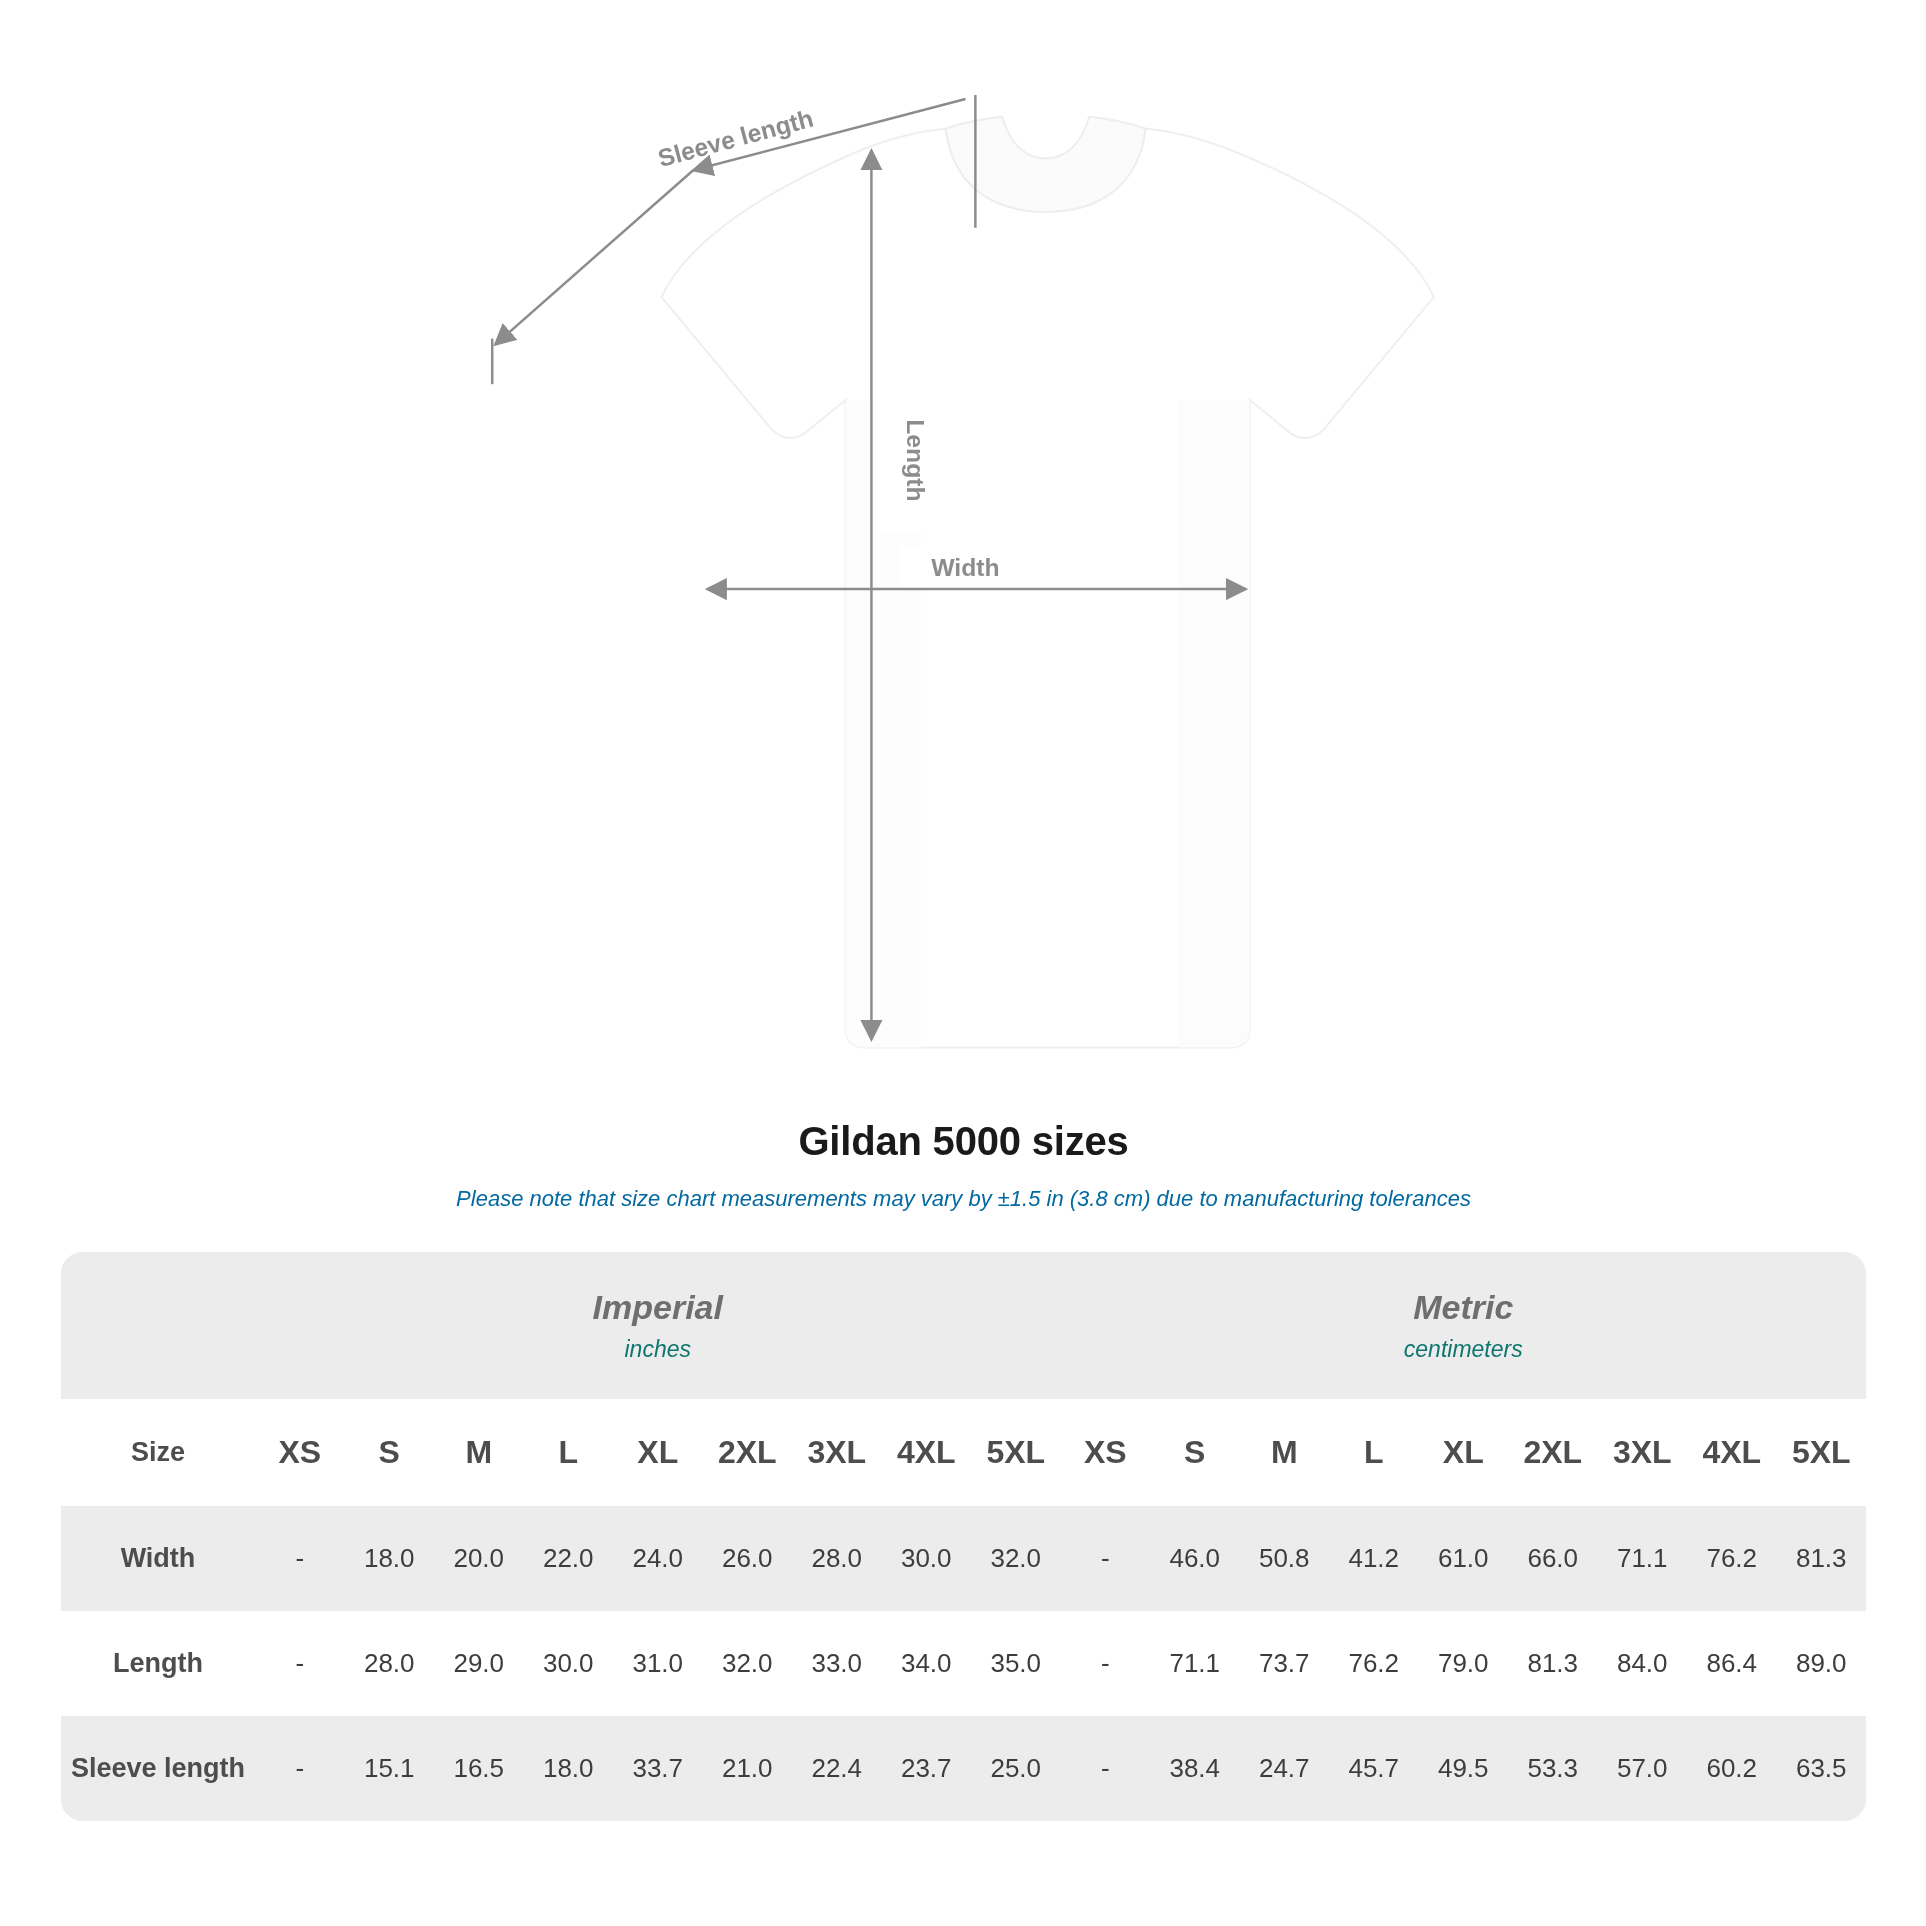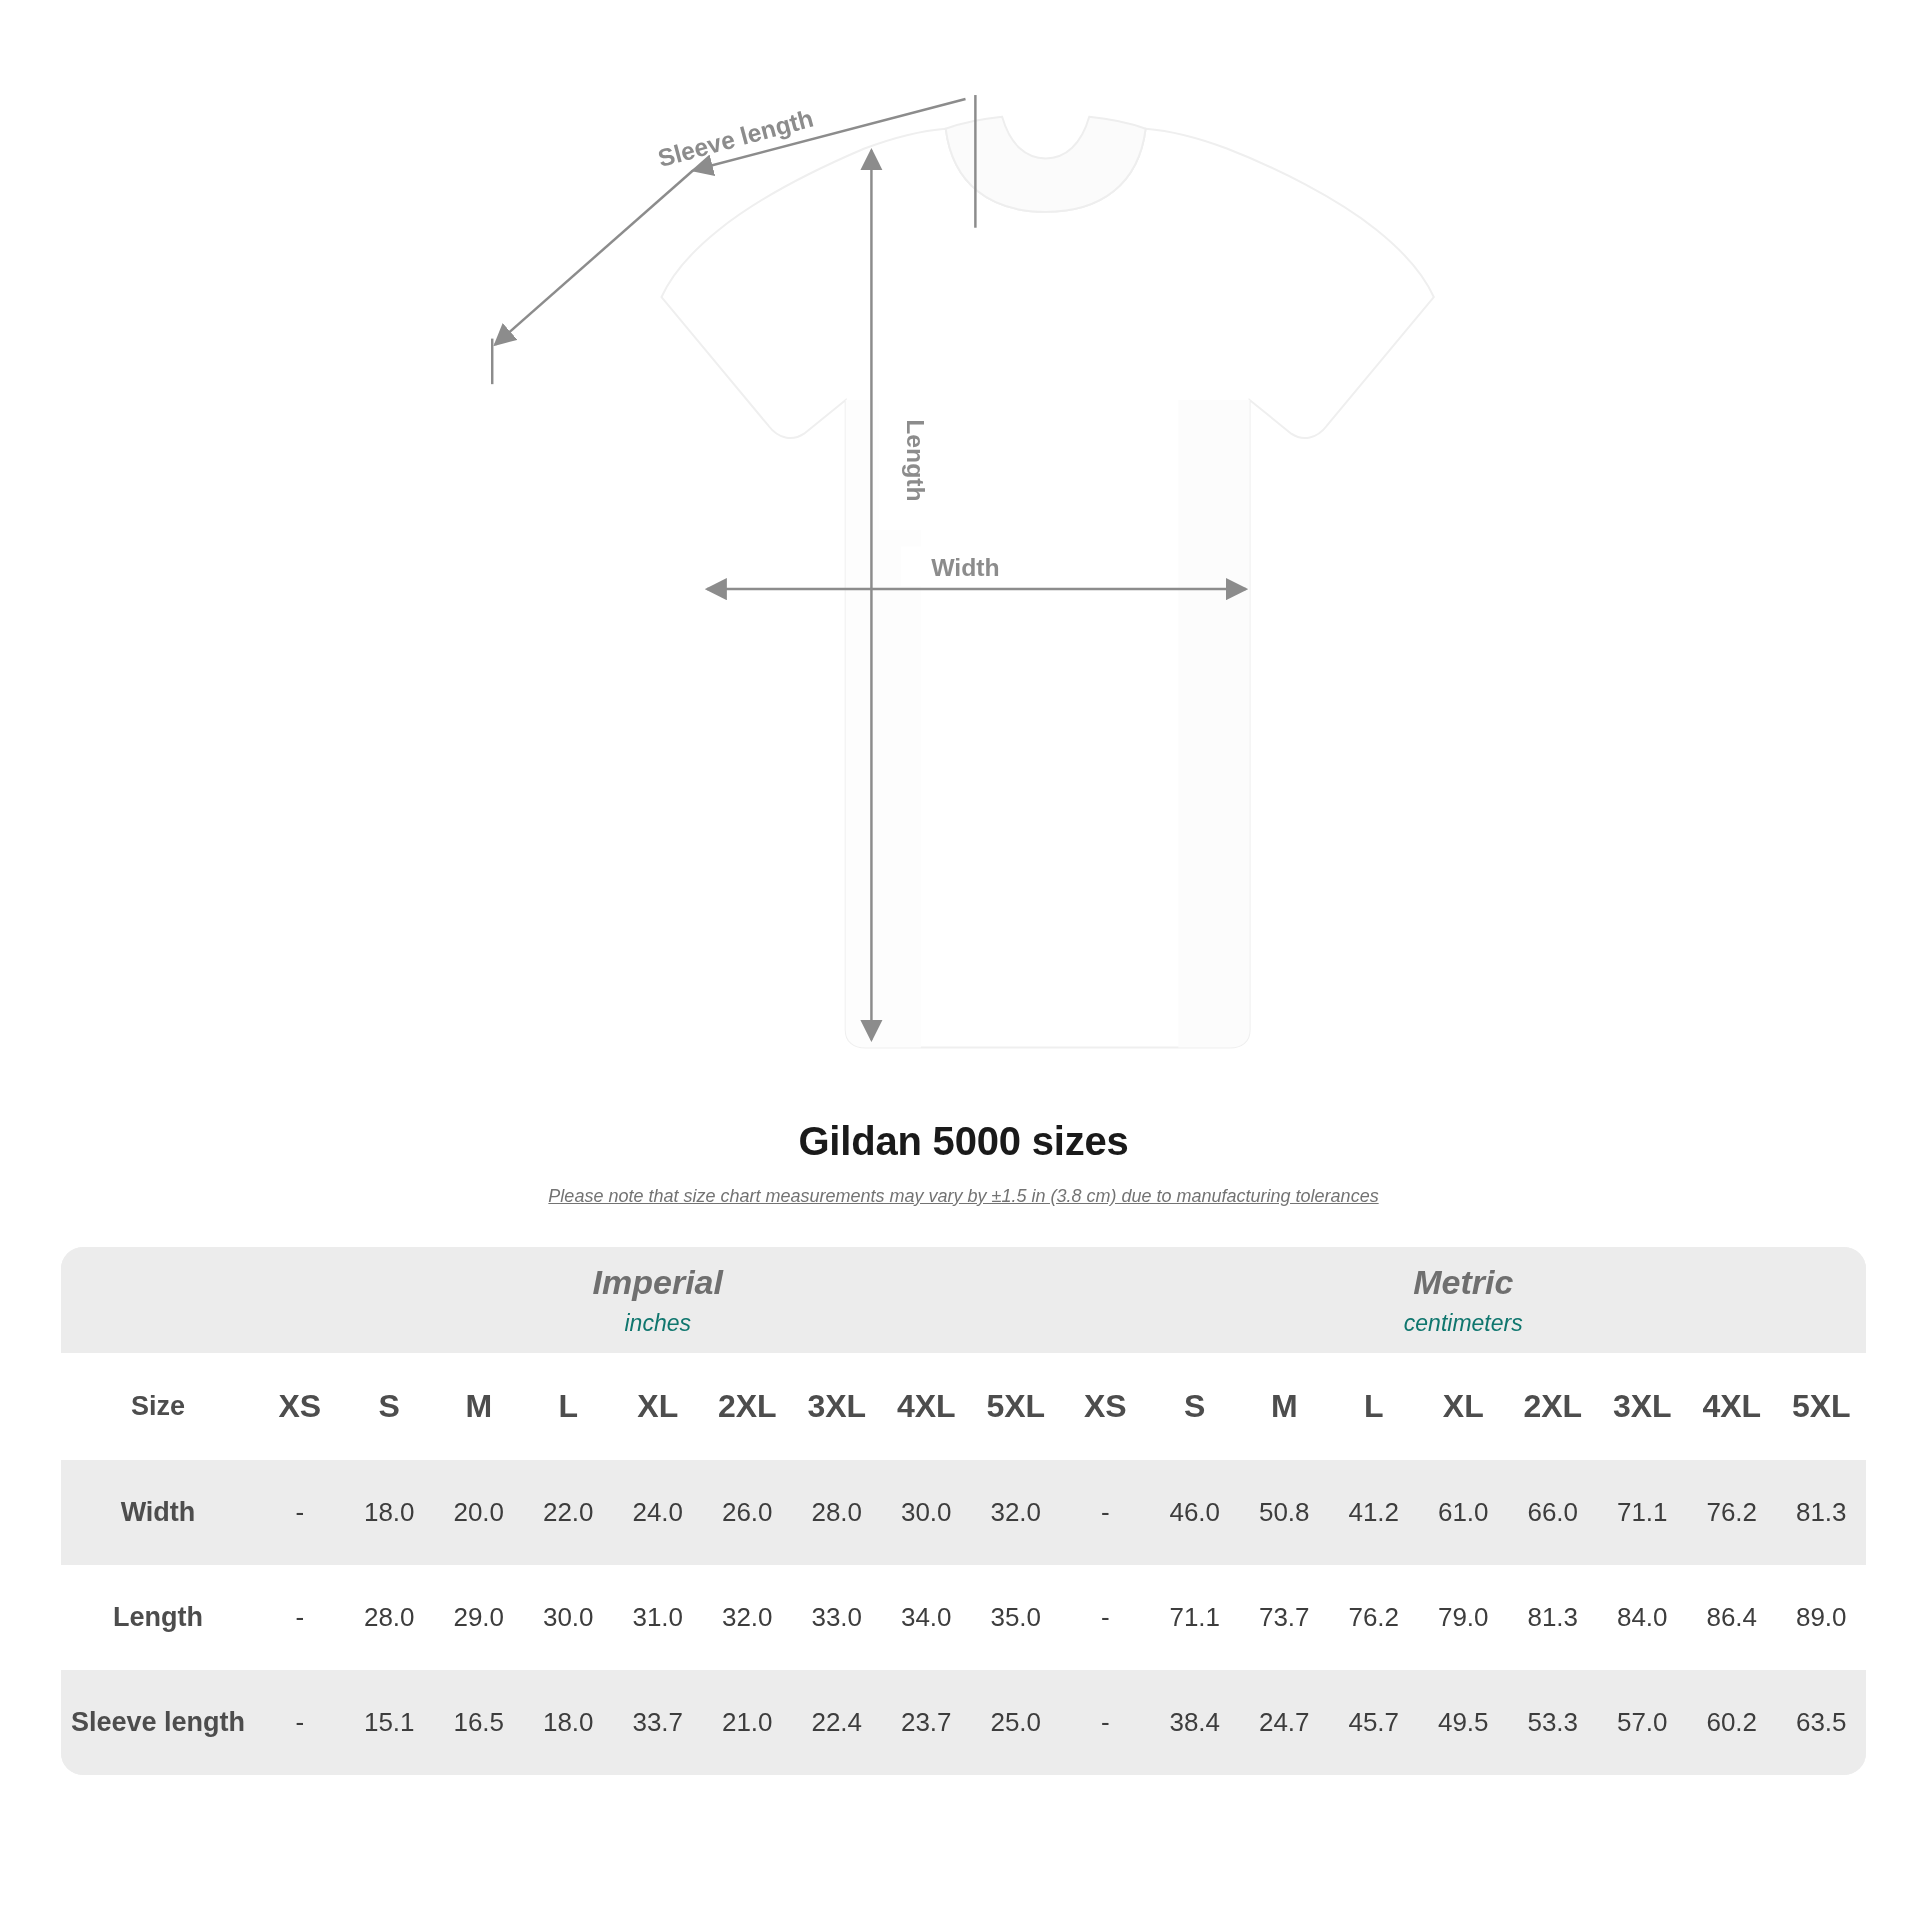--- a/index.html
+++ b/index.html
@@ -35,45 +35,44 @@
     margin-top: 20px;
   }
   .chart-title {
     font-size: 40px;
     font-weight: bold;
     color: #1a1a1a;
     letter-spacing: -0.2px;
     margin: 0;
   }
   .chart-note {
-    font-size: 18px;
+    font-size: 22px;
     font-style: italic;
-    color: #737373;
+    color: #0369a1;
     margin-top: 22px;
-    text-decoration: underline;
   }
 
   
   .table-wrap {
     margin: 40px 61px 0 61px;
     border-radius: 22px;
     overflow: hidden;
     background: #ececec;
   }
   table.size-table {
     border-collapse: collapse;
     width: 100%;
     table-layout: fixed;
   }
   table.size-table td, table.size-table th {
     border: 0;
     padding: 0;
   }
   .unit-head td {
-    height: 106px;
+    height: 147px;
     vertical-align: middle;
     background: #ececec;
   }
   .unit-name {
     font-size: 34px;
     font-style: italic;
     font-weight: bold;
     color: #6f6f6f;
     text-align: center;
     line-height: 1.15;

